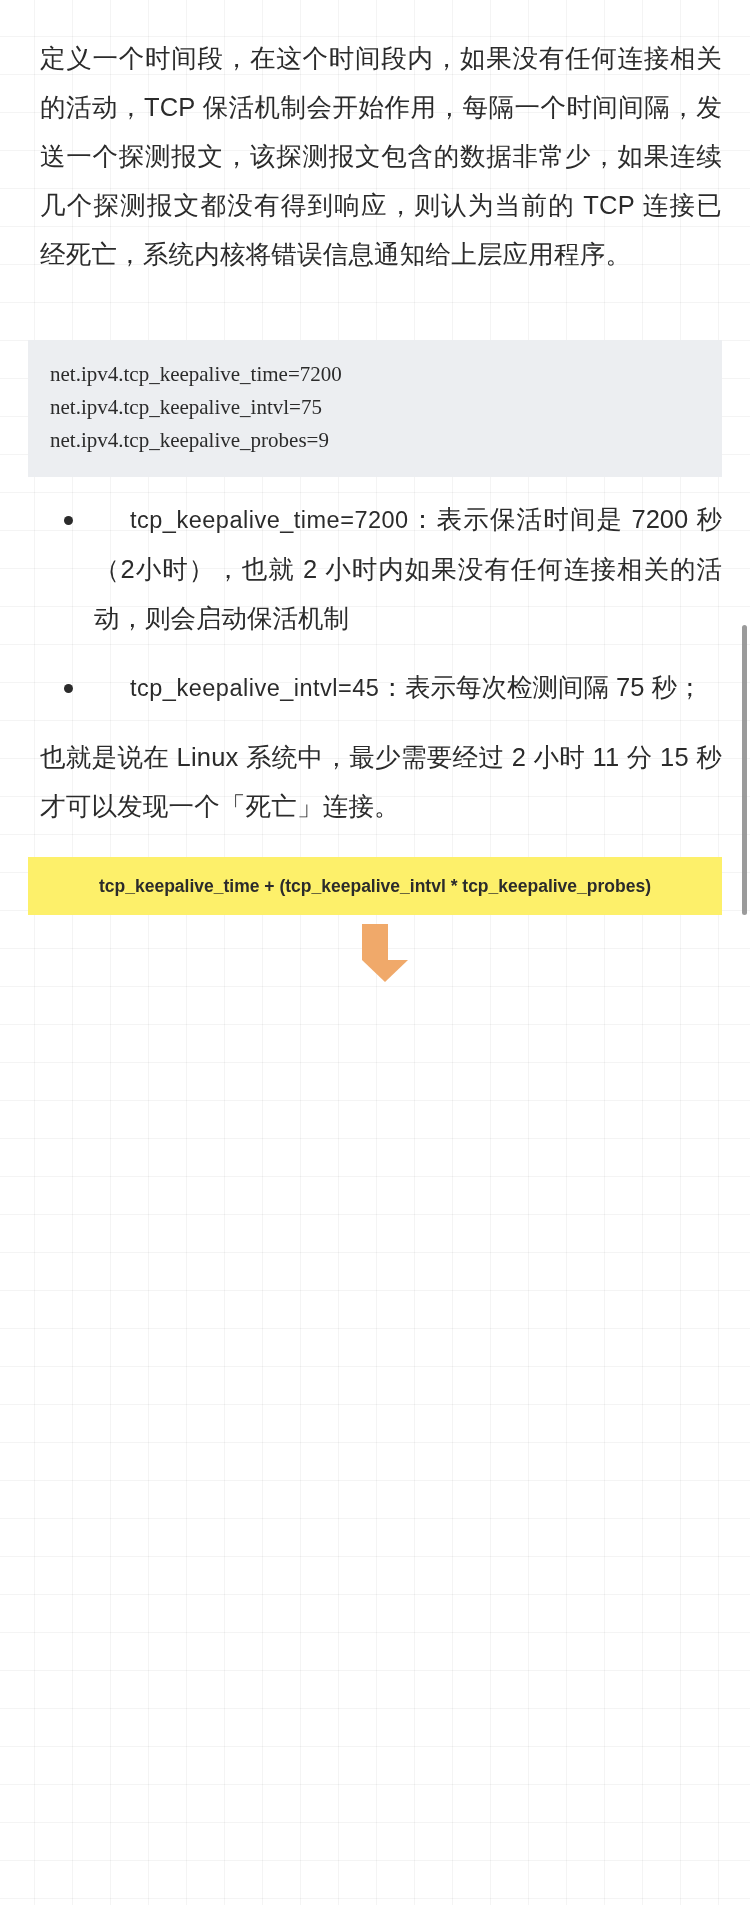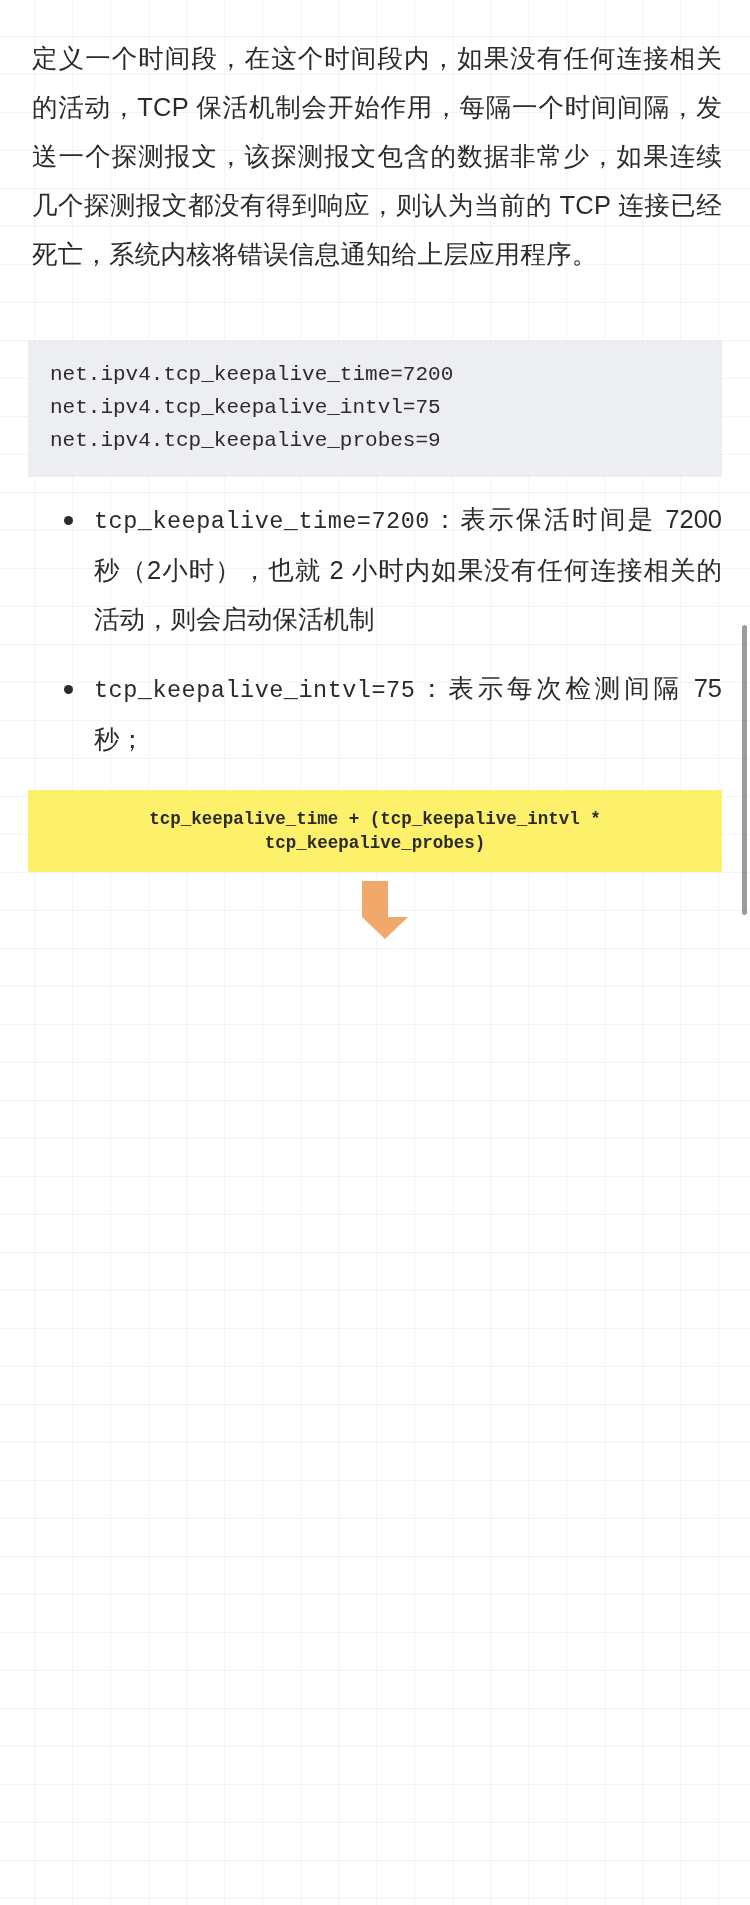--- a/index.html
+++ b/index.html
@@ -24,36 +24,36 @@
       linear-gradient(to right, rgba(0,0,0,0.045) 1px, transparent 1px),
       linear-gradient(to bottom, rgba(0,0,0,0.045) 1px, transparent 1px);
     background-size: 38px 38px;
     background-position: -4px -2px;
     overflow: hidden;
   }
   .content {
     padding: 34px 28px 0 28px;
   }
   p.para {
-    margin: 0 0 0 4px;
+    margin: 0 0 0 12px;
     font-size: 25.5px;
     line-height: 49px;
     color: #2b2b2b;
     text-align: justify;
     text-justify: inter-character;
     letter-spacing: 0.2px;
   }
   .gap {
     height: 49px;
   }
   .codeblock {
     background: #eceef1;
     margin: 12px 0 18px 0;
     padding: 18px 22px 20px 22px;
-    font-family: Liberation Mono, monospace;
+    font-family: Liberation Serif, serif;
     font-size: 21px;
     line-height: 33px;
     color: #2b2b2b;
     white-space: pre;
     overflow-x: auto;
   }
   ul.bullets {
     margin: 18px 0 0 0;
     padding: 0 0 0 34px;
     list-style: none;
@@ -72,31 +72,32 @@
     content: "";
     position: absolute;
     left: 2px;
     top: 21px;
     width: 9px;
     height: 9px;
     border-radius: 50%;
     background: #2b2b2b;
   }
   code.inline {
-    font-family: Liberation Mono, monospace;
+    font-family: Liberation Sans, sans-serif;
     font-size: 23.5px;
     letter-spacing: 0.5px;
     color: #2b2b2b;
+    margin-left: 36px;
   }
   .highlight-box {
     background: #fdf06a;
     margin: 26px 0 0 0;
     padding: 17px 14px;
     text-align: center;
-    font-family: Liberation Mono, monospace;
+    font-family: Liberation Sans, sans-serif;
     font-weight: bold;
     font-size: 17.5px;
     color: #2b2b2b;
     line-height: 24px;
   }
   .arrow-wrap {
     display: flex;
     justify-content: center;
     align-items: center;
     height: 76px;
@@ -140,23 +141,24 @@
 
     <div class="gap"></div>
 
 
     <div class="codeblock">net.ipv4.tcp_keepalive_time=7200
 net.ipv4.tcp_keepalive_intvl=75
 net.ipv4.tcp_keepalive_probes=9</div>
 
     <ul class="bullets">
       <li><code class="inline">tcp_keepalive_time=7200</code><span>：表示保活时间是 7200 秒（2小时），也就 2 小时内如果没有任何连接相关的活动，则会启动保活机制</span></li>
-      <li><code class="inline">tcp_keepalive_intvl=75</code><span>：表示每次检测间隔 75 秒；</span></li>
+      <li><code class="inline">tcp_keepalive_intvl=45</code><span>：表示每次检测间隔 75 秒；</span></li>
     </ul>
 
+    <p class="para">也就是说在 Linux 系统中，最少需要经过 2 小时 11 分 15 秒才可以发现一个「死亡」连接。</p>
 
     <div class="highlight-box">tcp_keepalive_time +  (tcp_keepalive_intvl * tcp_keepalive_probes)</div>
 
     <div class="arrow-wrap">
       <div class="arrow-down">
         <div class="arrow-stem"></div>
         <div class="arrow-head"></div>
       </div>
     </div>
 

